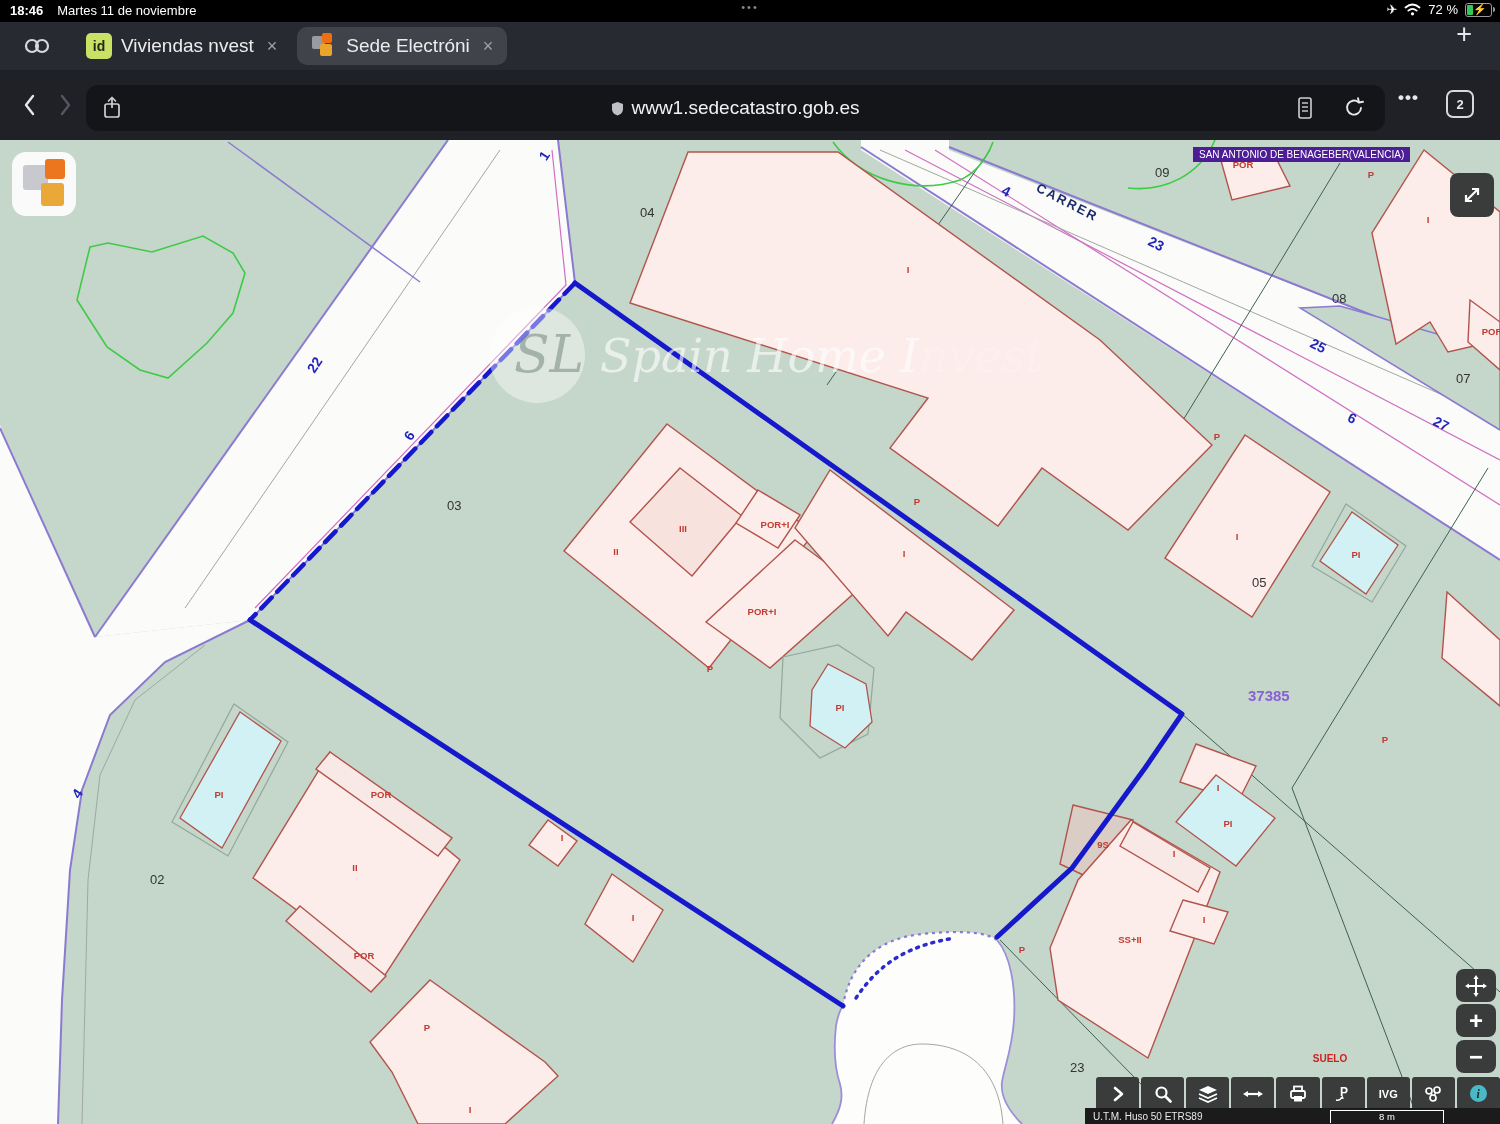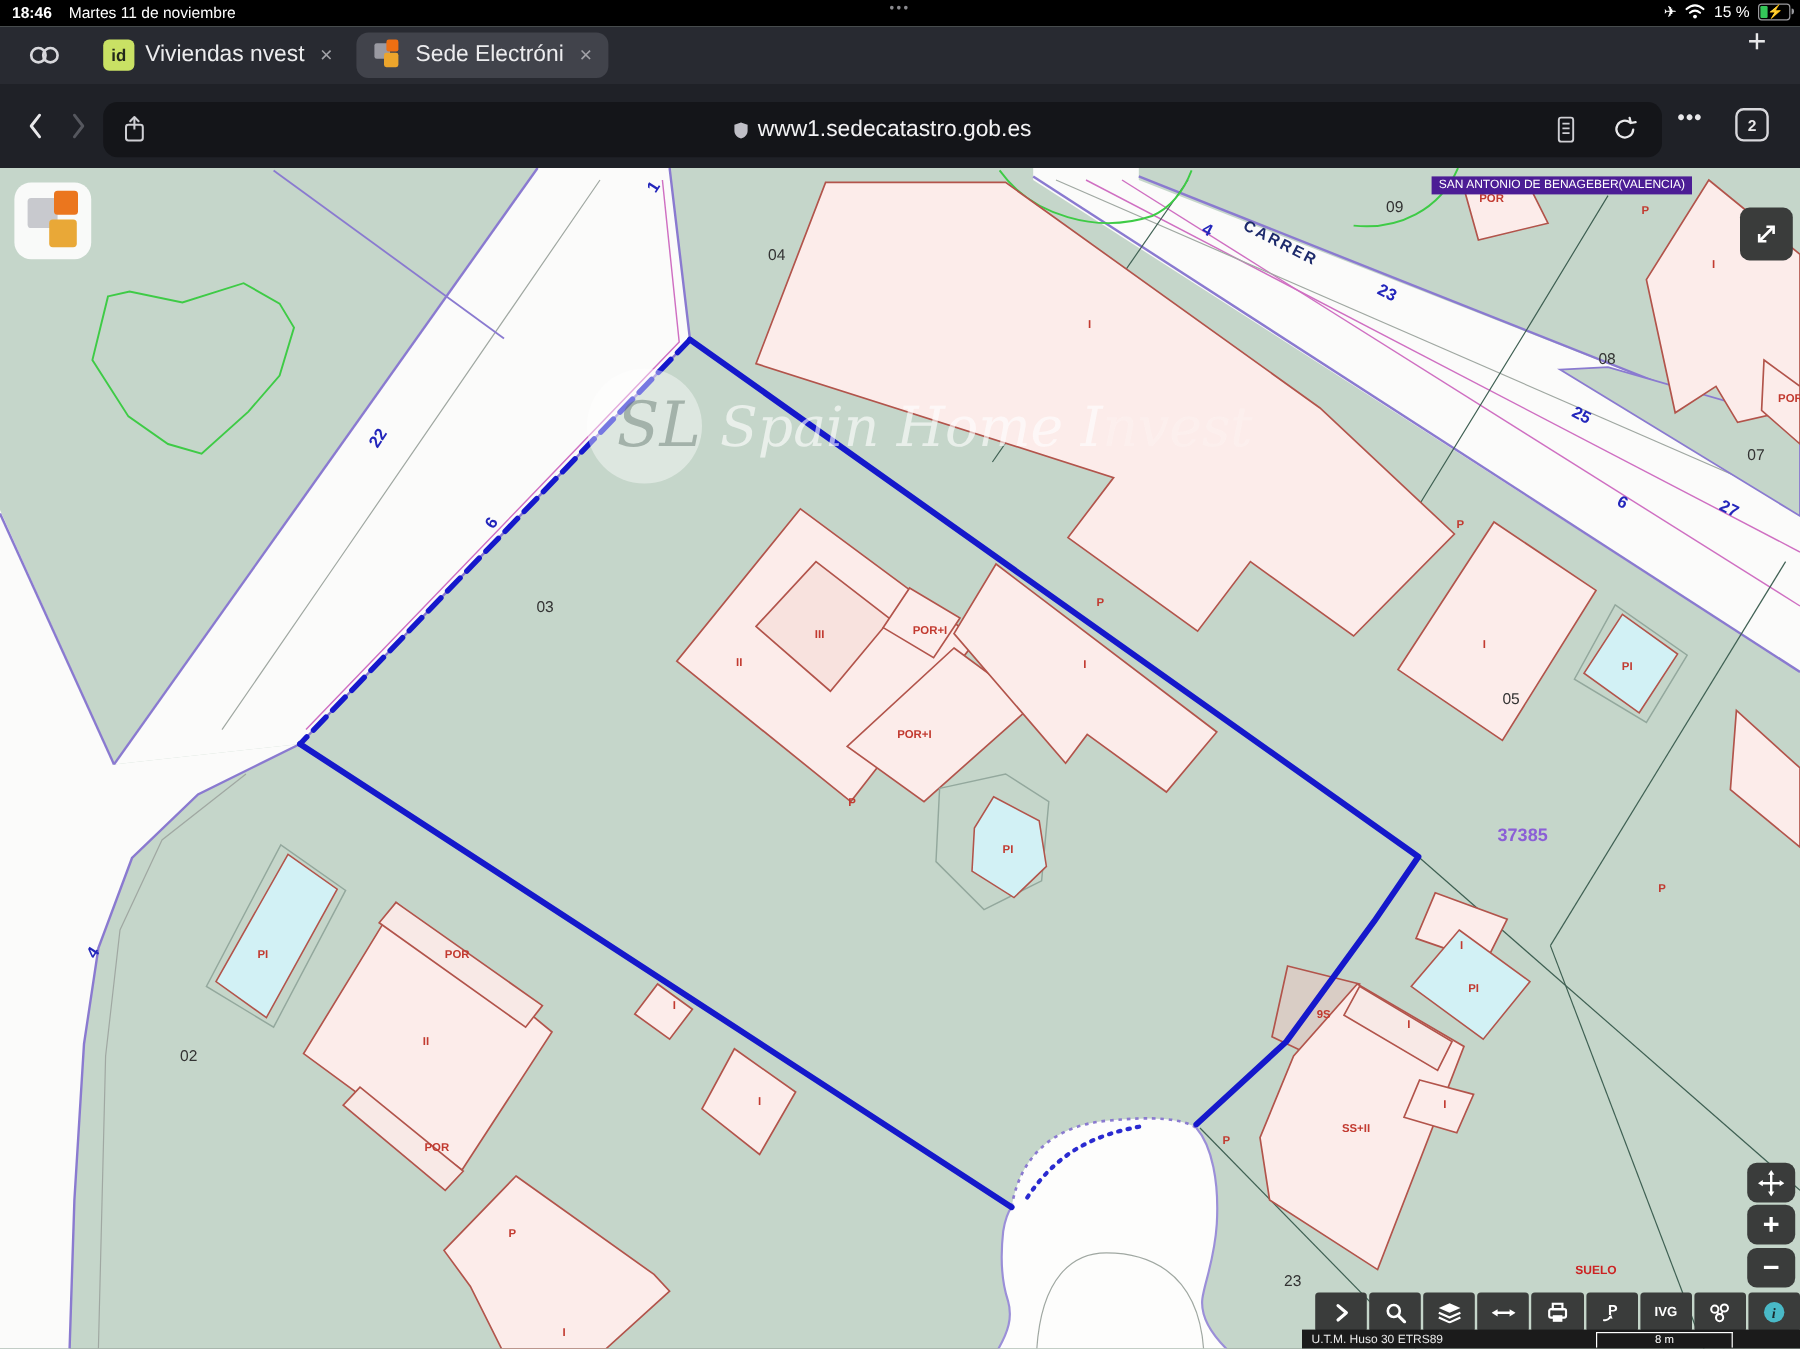--- a/index.html
+++ b/index.html
@@ -70,21 +70,21 @@
       <span>Martes 11 de noviembre</span>
     </div>
     <div class="sb-center">•••</div>
     <div class="sb-right">
       <span style="font-size:13px;">✈</span>
       <svg width="17" height="13" viewBox="0 0 17 13">
         <path d="M1.5,4.5 Q8.5,-1.5 15.5,4.5" fill="none" stroke="#fff" stroke-width="1.8" stroke-linecap="round"></path>
         <path d="M4.3,7.6 Q8.5,4.1 12.7,7.6" fill="none" stroke="#fff" stroke-width="1.8" stroke-linecap="round"></path>
         <circle cx="8.5" cy="10.8" r="1.6" fill="#fff"></circle>
       </svg>
-      <span>15 %</span>
+      <span>72 %</span>
       <span class="batt">
         <span class="fill"></span>
           <span class="bolt">⚡</span>
           <span class="nub"></span>
       </span>
     </div>
   </div>
 
   <div class="tabbar">
     <svg class="tabgroups" width="30" height="22" viewBox="0 0 30 22">
@@ -392,18 +392,18 @@
       </div>
       <div class="tbtn">
         <svg width="19" height="19" viewBox="0 0 19 19">
           <circle cx="9.5" cy="9.5" r="8.5" fill="#49b9c7"></circle>
           <text x="7.5" y="14" style="font:bold italic 12px 'Liberation Serif',serif" fill="#1b2b2e">i</text>
         </svg>
       </div>
     </div>
 
     <div class="utmbar">
-      <span class="utmtext">U.T.M. Huso 30 ETRS89</span>
+      <span class="utmtext">U.T.M. Huso 50 ETRS89</span>
       <span class="scalebox">8 m</span>
     </div>
   </div>
 
 </div>
 
 </body></html>

